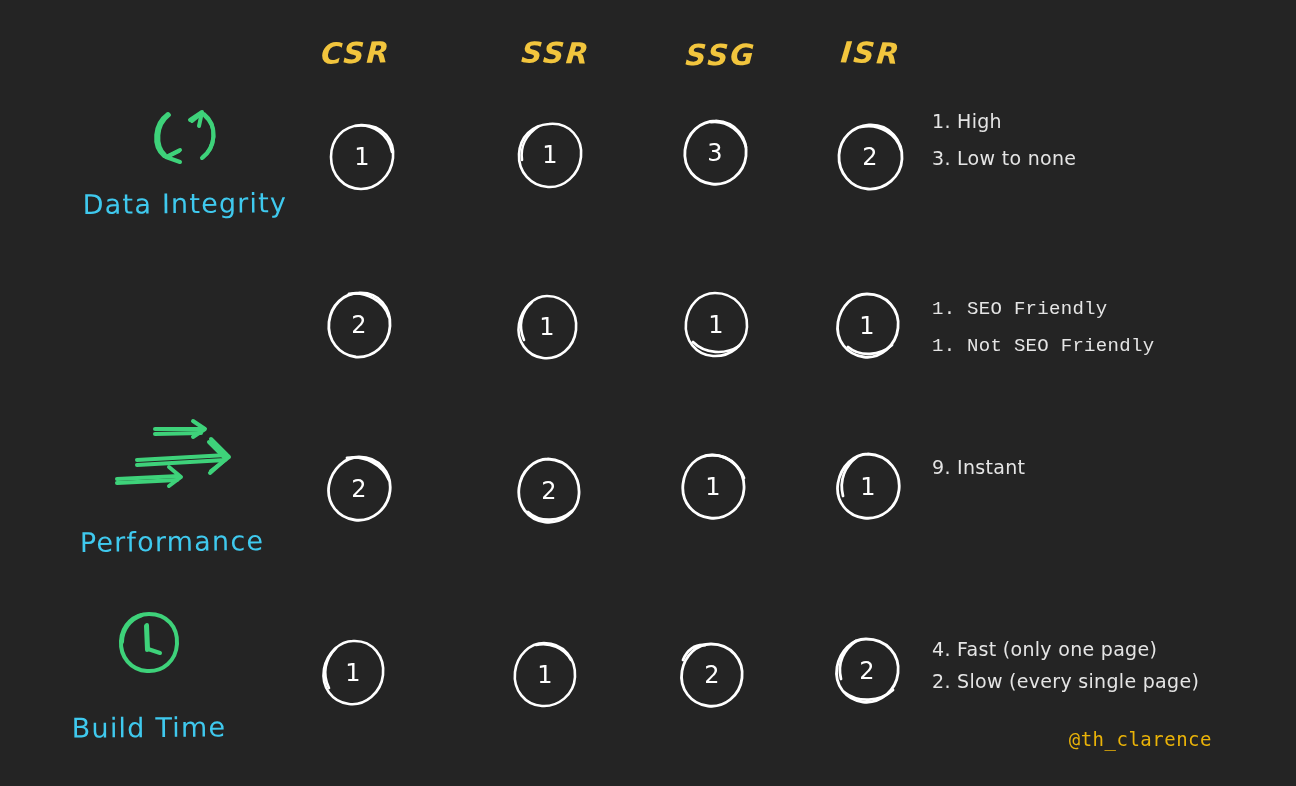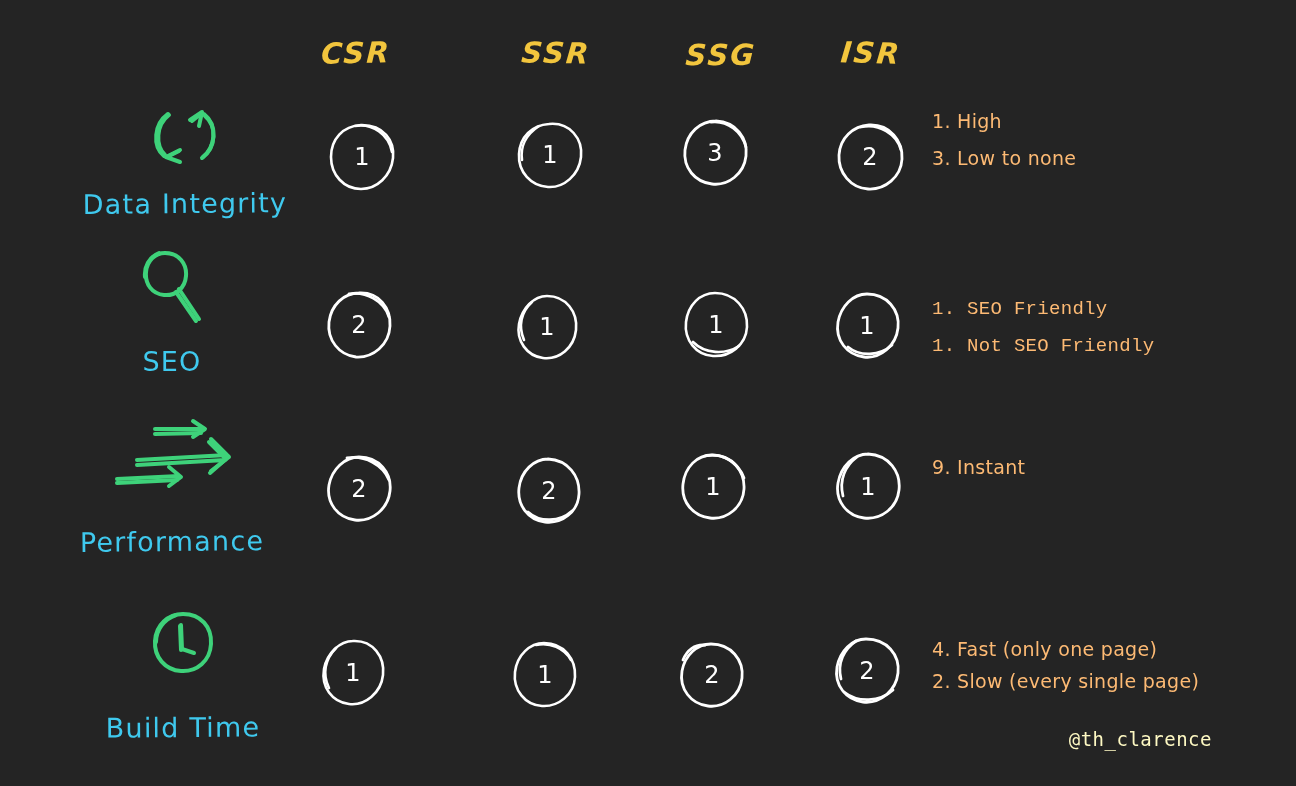--- a/index.html
+++ b/index.html
@@ -65,21 +65,21 @@
     letter-spacing: 1.2px;
     white-space: nowrap;
     font-family: "DejaVu Sans", sans-serif;
   }
   .r0 .label-cell { left: 55px; }
   .r0 .row-label { margin-top: 12px; transform: rotate(-0.5deg); }
   .r1 .label-cell { left: 42px; }
   .r1 .row-label { margin-top: 18px; }
   .r2 .label-cell { left: 42px; }
   .r2 .row-label { margin-top: 30px; transform: rotate(-0.6deg); }
-  .r3 .label-cell { left: 53px; }
+  .r3 .label-cell { left: 19px; }
   .r3 .row-label { margin-top: 28px; transform: rotate(-0.4deg); }
 
   
   .score {
     position: absolute;
     width: 74px;
     height: 74px;
     display: flex;
     align-items: center;
     justify-content: center;
@@ -92,40 +92,40 @@
     font-weight: 400;
     font-family: "DejaVu Sans", sans-serif;
     line-height: 1;
   }
 
   
   .legend {
     position: absolute;
     left: 932px;
     width: 340px;
-    color: #fdba74;
+    color: #e5e5e5;
     font-size: 19px;
     line-height: 1.05;
     font-family: "DejaVu Sans", sans-serif;
   }
   .legend div { margin-bottom: 17px; white-space: nowrap; letter-spacing: 0.3px; }
   .legend div:last-child { margin-bottom: 0; }
   .r0 .legend { top: 12px; }
   .r1 .legend { top: 48px; font-family: Liberation Mono, monospace; }
   .r2 .legend { top: 38px; }
   .r2 .legend div { margin-bottom: 30px; }
   .r3 .legend { top: 32px; }
   .r3 .legend div { margin-bottom: 12px; }
 
   
   .handle {
     position: absolute;
     right: 84px;
     top: 728px;
-    color: #fef9c3;
+    color: #eab308;
     font-size: 19px;
     font-family: "DejaVu Sans Mono", monospace;
     letter-spacing: 0.5px;
   }
 </style>
 </head>
 <body>
 
 <div class="board">
 
@@ -190,33 +190,20 @@
       <span>2</span>
     </div>
 
     <div class="legend">
       <div>1. High</div>
       <div>3. Low to none</div>
     </div>
   </div>
 
   <div class="row r1">
-    <div class="label-cell">
-      <div class="icon-wrap">
-        <svg width="86" height="86" viewBox="0 0 86 86">
-          <g fill="none" stroke="#3ED27A" stroke-width="4" stroke-linecap="round">
-            <path d="M36 6 C50 6, 58 17, 57 29 C56 41, 47 49, 35 48 C23 47, 16 37, 17 25 C18 14, 26 6, 36 6"></path>
-            <path d="M30 6 C20 10, 15 20, 16 30"></path>
-            <path d="M50 42 L70 72"></path>
-            <path d="M47 45 L67 74"></path>
-          </g>
-        </svg>
-      </div>
-      <div class="row-label">SEO</div>
-    </div>
 
     <div class="score" style="left:322px; top:36px;">
       <svg viewBox="0 0 74 74">
           <g fill="none" stroke="#FFFFFF" stroke-width="2.8" stroke-linecap="round">
         <path d="M37 5 C57 4, 69 20, 68 38 C67 57, 51 70, 34 69 C17 67, 5 52, 7 34 C9 17, 22 5, 37 5"></path>
         <path d="M27 6 C44 3, 62 13, 67 29"></path>
       </g>
         </svg>
       <span>2</span>
     </div>

